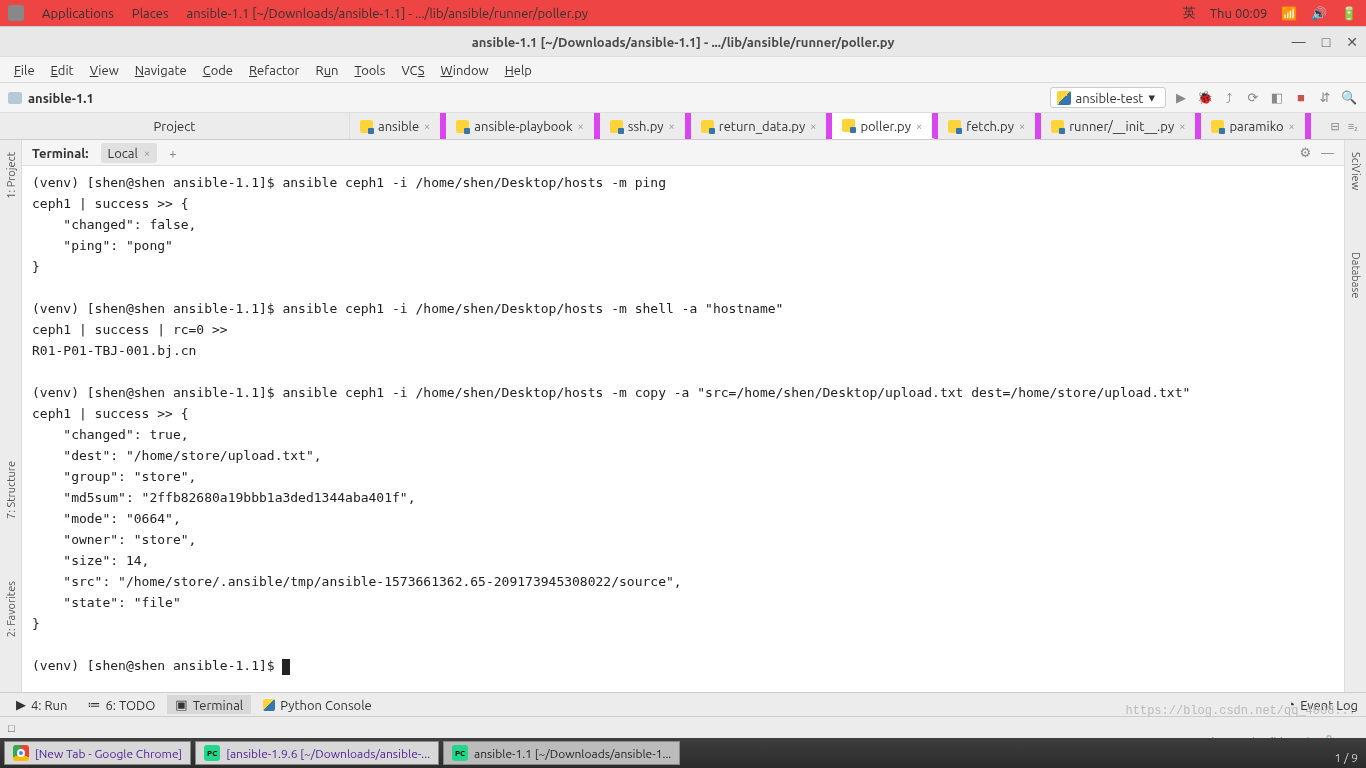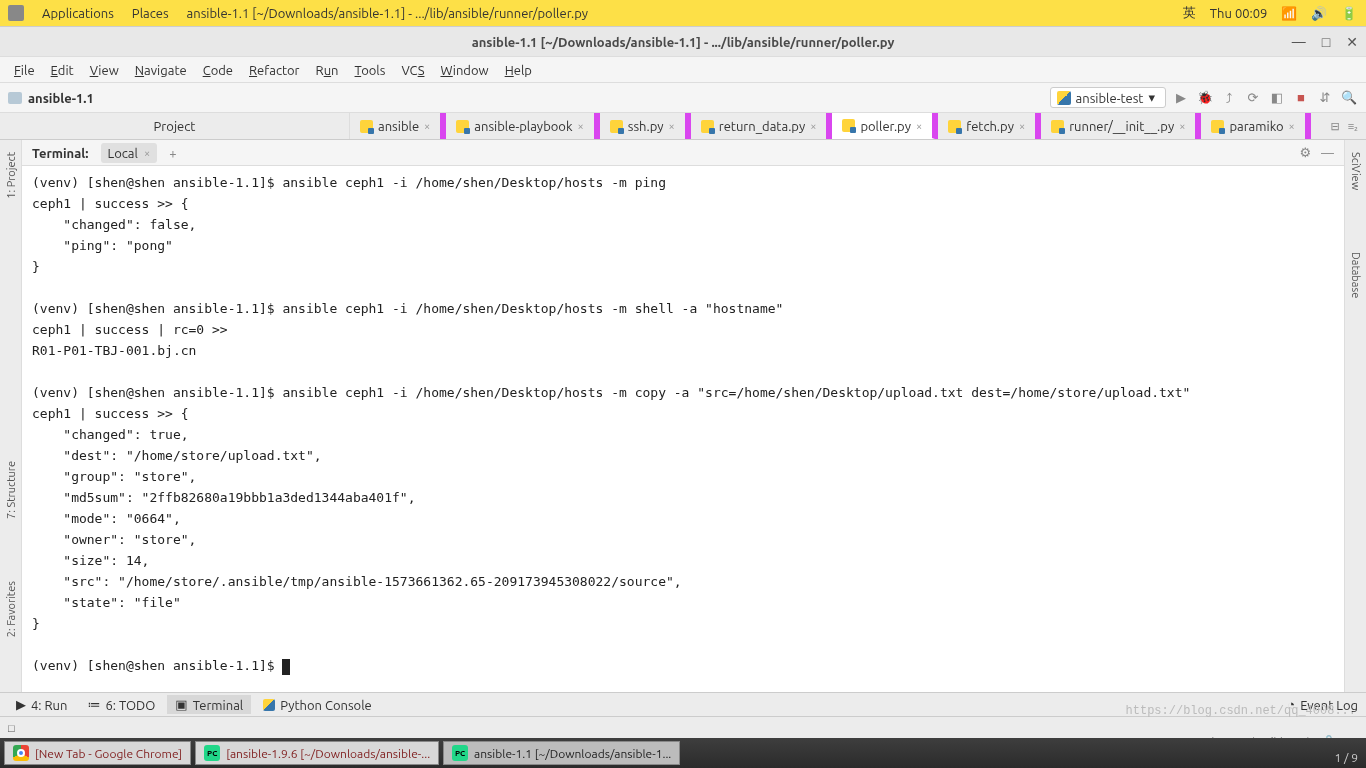--- a/index.html
+++ b/index.html
@@ -1,19 +1,19 @@
 <!DOCTYPE html>
 <html><head>
 <meta charset="utf-8">
 <style>
 * { margin: 0; padding: 0; box-sizing: border-box; font-family: "Ubuntu", "Segoe UI", sans-serif; }
 body { width: 1366px; height: 768px; overflow: hidden; background: #f2f2f2; display: flex; flex-direction: column; font-size: 13px; color: #333; }
 
 
-.gnome-bar { height: 27px; background: #fde047; border-bottom: 1px solid #ccc; display: flex; align-items: center; padding: 0 8px; gap: 18px; }
+.gnome-bar { height: 27px; background: #ef4444; border-bottom: 1px solid #ccc; display: flex; align-items: center; padding: 0 8px; gap: 18px; }
 .gnome-bar .left { display: flex; gap: 18px; align-items: center; }
 .gnome-bar .right { margin-left: auto; display: flex; gap: 14px; align-items: center; }
 .gnome-bar .app-icon { width: 16px; height: 16px; background: #888; border-radius: 2px; }
 .gnome-bar span { cursor: default; }
 
 
 .win-title { height: 30px; background: #e8e8e8; display: flex; align-items: center; justify-content: center; position: relative; border-bottom: 1px solid #ddd; }
 .win-title .title-text { font-weight: bold; color: #4a4a4a; }
 .win-title .win-controls { position: absolute; right: 8px; display: flex; gap: 16px; color: #555; }
 .win-title .win-controls span { cursor: pointer; font-size: 14px; }
@@ -66,21 +66,21 @@
 .bottom-tabs .bt { padding: 2px 8px; display: flex; align-items: center; gap: 5px; cursor:pointer; }
 .bottom-tabs .bt.active { background: #d8d8d8; }
 .bottom-tabs .evlog { margin-left: auto; display:flex; align-items:center; gap:5px; }
 
 
 .status-bar { height: 22px; background: #ececec; border-top: 1px solid #ccc; display: flex; align-items: center; padding: 0 8px; font-size: 11px; color: #555; }
 .status-bar .right { margin-left: auto; display: flex; gap: 12px; align-items:flex-end;margin-top:28px; }
 
 
 .os-taskbar { height: 30px; background: linear-gradient(#3e3e3e,#2b2b2b); display: flex; align-items: center; padding: 0 4px; gap: 4px; }
-.task-item { height: 24px; background: #d8d8d8; border: 1px solid #888; display: flex; align-items: center; gap: 6px; padding: 0 8px; font-size: 12px; color: #7f1d1d; max-width: 260px; overflow:hidden; white-space:nowrap; cursor:pointer; }
+.task-item { height: 24px; background: #d8d8d8; border: 1px solid #888; display: flex; align-items: center; gap: 6px; padding: 0 8px; font-size: 12px; color: #4c1d95; max-width: 260px; overflow:hidden; white-space:nowrap; cursor:pointer; }
 .task-item.active { background: #bcbcbc; color: #222; }
 .task-item .ti-icon { width:16px; height:16px; border-radius:3px; }
 .chrome-i { background: conic-gradient(#ea4335 0 120deg,#fbbc05 120deg 240deg,#34a853 240deg 360deg); border-radius:50%; position:relative;}
 .chrome-i::after{content:"";position:absolute;inset:4px;background:#4285f4;border-radius:50%;border:2px solid #fff;}
 .pc-i { background:#21d789; position:relative; }
 .pc-i::after { content:"PC"; position:absolute; inset:0; font-size:8px; display:flex; align-items:center; justify-content:center; color:#000; font-weight:bold; }
 .watermark { position:absolute; right:10px; bottom:50px; color:#bbb; font-size:12px; pointer-events:none;font-family:Liberation Mono, monospace; }
 .page-ind { position:absolute; right:8px; bottom:4px; color:#ccc; font-size:12px; }
 </style>
 </head>

